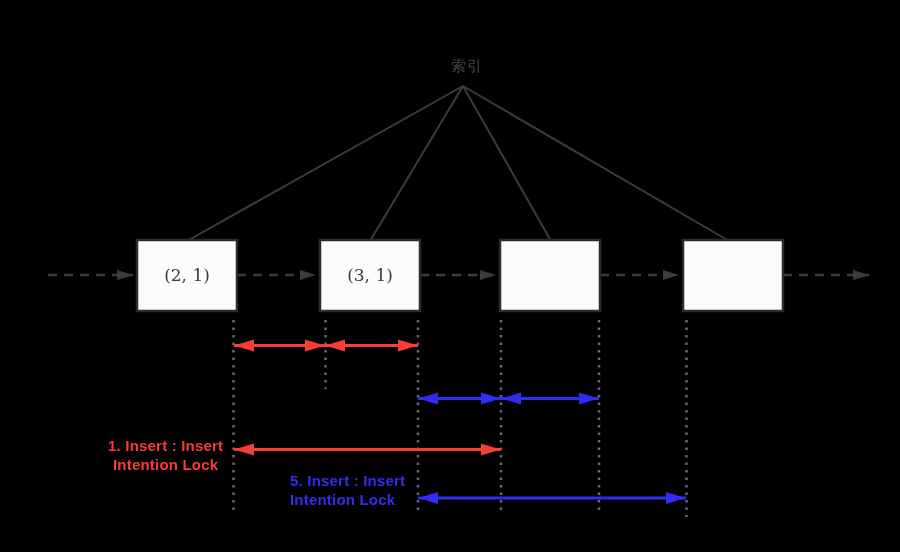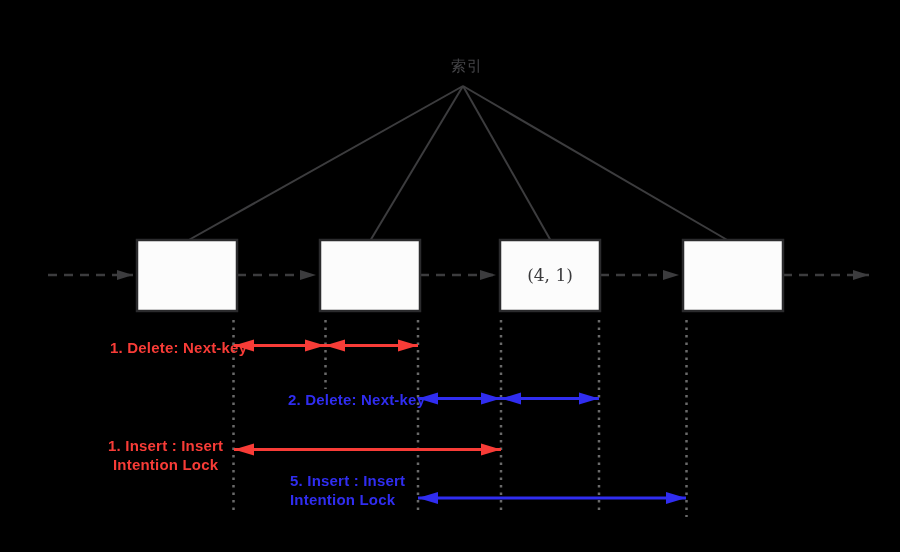--- a/index.html
+++ b/index.html
@@ -99,22 +99,21 @@
         <line x1="234" y1="449.5" x2="501" y2="449.5" marker-start="url(#ah-red)" marker-end="url(#ah-red)"></line>
       </g>
       <g stroke="var(--blue)">
         <line x1="418" y1="498" x2="686" y2="498" marker-start="url(#ah-blue)" marker-end="url(#ah-blue)"></line>
       </g>
     </g>
   </svg>
 
   <div class="title">索引</div>
 
-  <div class="node-label n2">(4, 1)</div>
+  <div class="node-label n0">(2, 1)</div>
+  <div class="node-label n1">(3, 1)</div>
 
-  <div class="lock-label red lk1">1. Delete: Next-key</div>
-  <div class="lock-label blue lk2">2. Delete: Next-key</div>
   <div class="lock-label red lk3">1. Insert : Insert
 Intention Lock</div>
   <div class="lock-label blue lk4">5. Insert : Insert
 Intention Lock</div>
 
 </div>
 
 </body></html>

